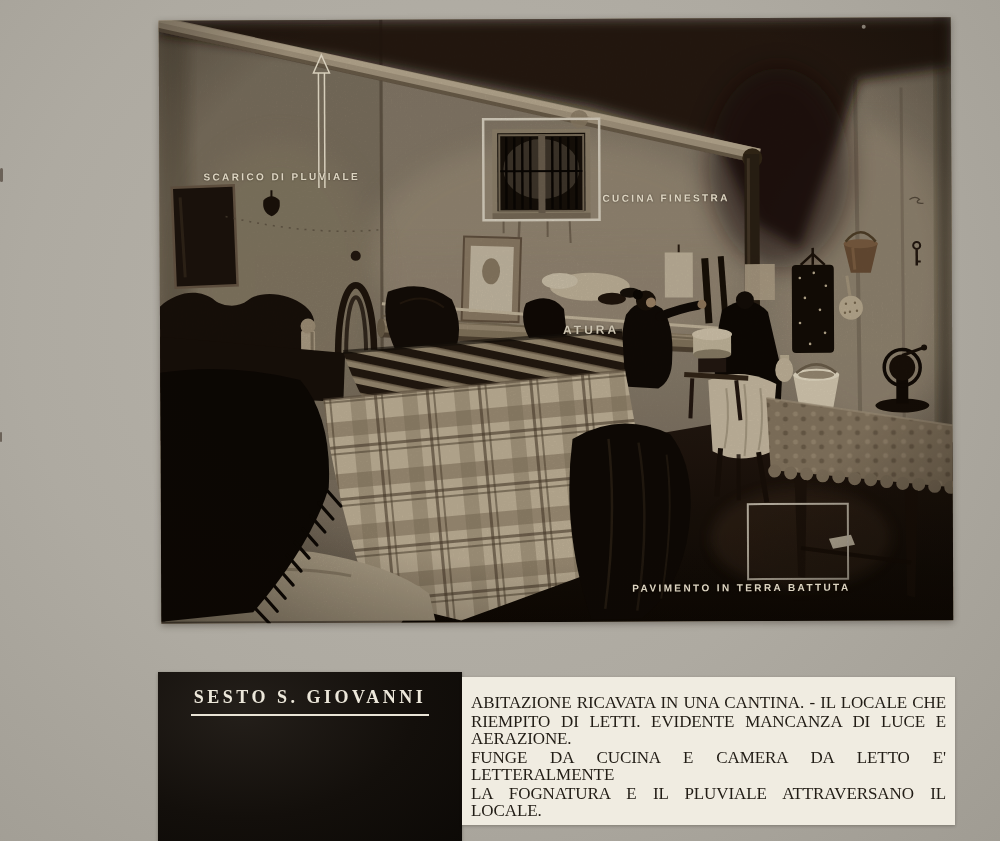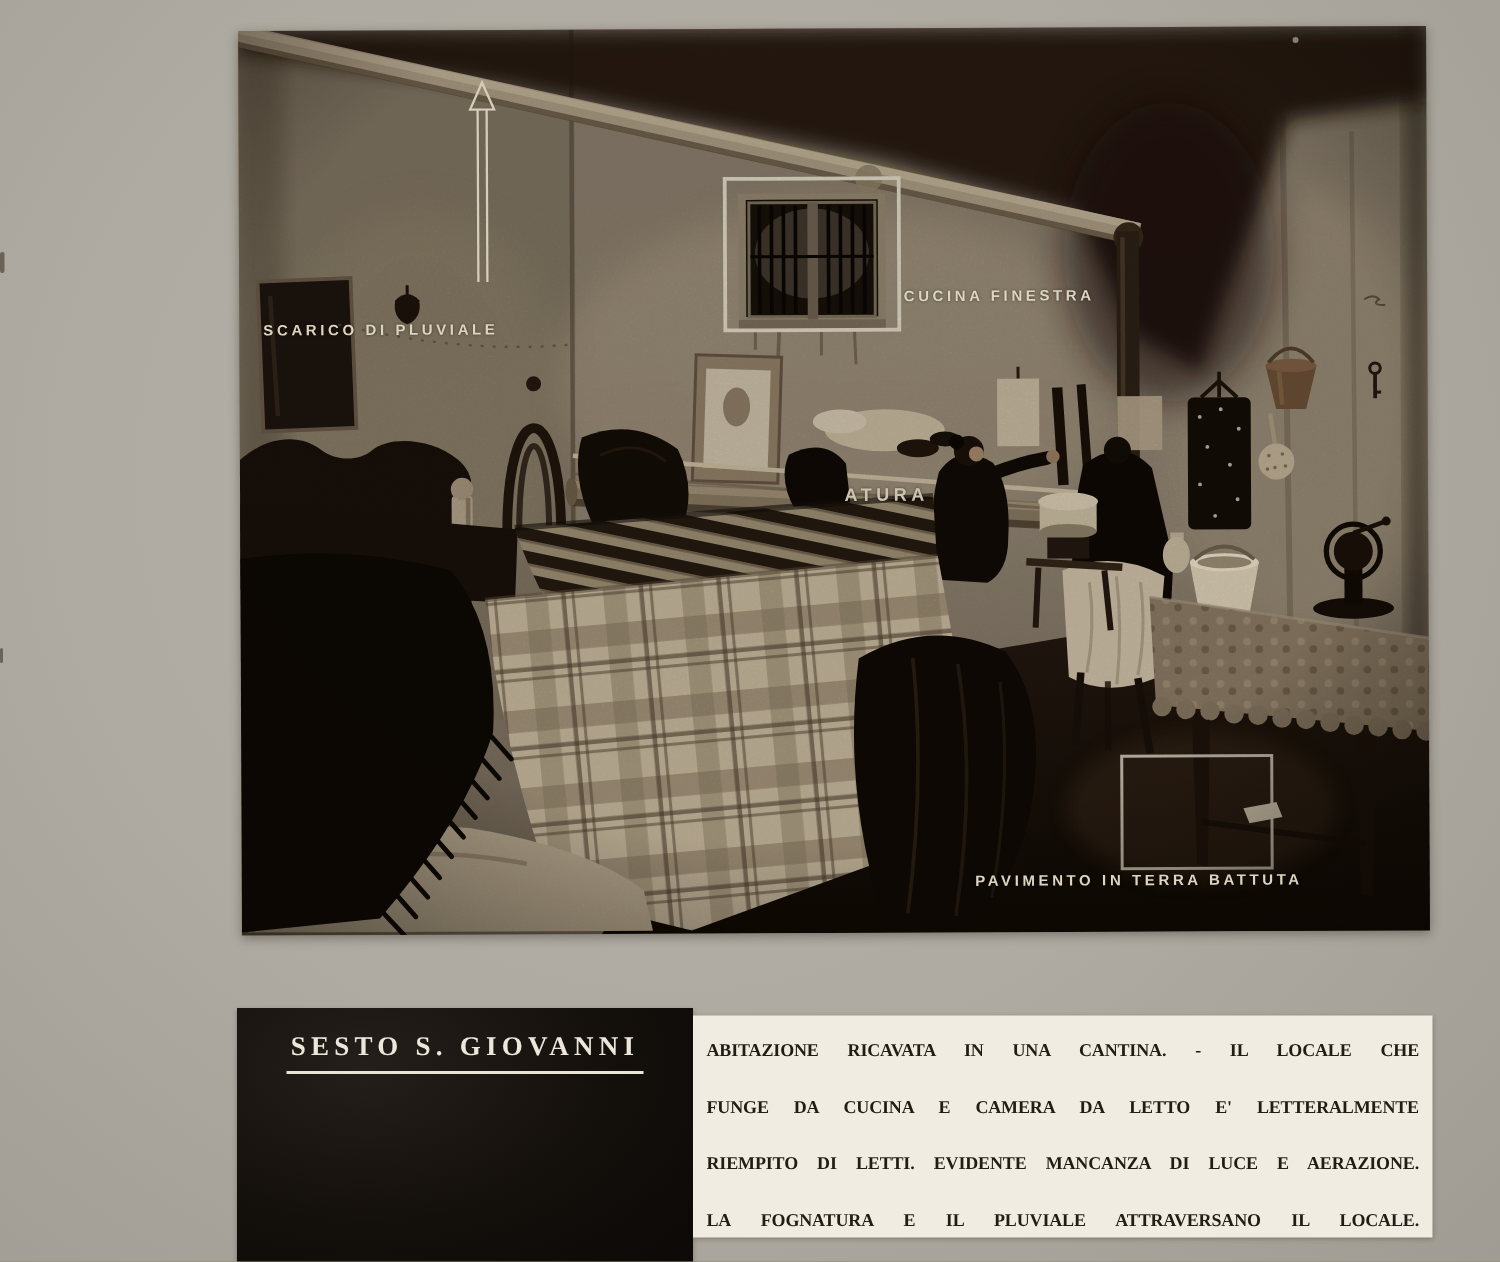--- a/index.html
+++ b/index.html
@@ -8,38 +8,38 @@
   .page{position:absolute;inset:0;
         background:radial-gradient(ellipse at 45% 38%, #b7b3aa 0%, #aeaaa1 55%, #a09c93 100%);}
   .edge-mark{position:absolute;background:#6b6258;border-radius:2px;}
   .photo{position:absolute;left:160px;top:19px;width:792px;height:603px;
          background:#847763;transform:rotate(-0.25deg);overflow:hidden;
          box-shadow:0 2px 7px rgba(40,33,24,.4);}
   .photo svg{position:absolute;left:0;top:0;}
   .ph-label{position:absolute;color:#ddd5c2;font-weight:bold;font-size:10px;
             letter-spacing:2.4px;white-space:nowrap;
             text-shadow:0 0 2px rgba(20,12,4,.55);}
-  #lbl-scarico{left:16px;top:151px;margin-top:44px;}
+  #lbl-scarico{left:44px;top:151px;}
   #lbl-finestra{left:443px;top:174px;}
   #lbl-atura{left:403px;top:304px;font-size:12px;letter-spacing:3px;color:#cdc5b2;}
-  #lbl-pavimento{left:489px;top:564px;}
+  #lbl-pavimento{left:471px;top:564px;}
   .caption-row{position:absolute;left:158px;top:672px;width:797px;height:153px;display:flex;}
   .caption-black{width:304px;height:176px;flex:0 0 304px;box-sizing:border-box;
         background:radial-gradient(ellipse at 28% 22%, #241f1a 0%, #130f0b 55%, #0c0906 100%);
         display:flex;justify-content:center;align-items:flex-start;padding-top:15px;
         box-shadow:0 1px 3px rgba(40,33,24,.35);}
   .plate-title{color:#ece7da;font-family:"Liberation Serif",serif;font-weight:bold;
         font-size:18px;letter-spacing:3.5px;white-space:nowrap;
         padding:0 3px 6px 3px;border-bottom:2px solid #e9e4d6;}
   .caption-white{flex:1;margin-top:5px;height:148px;box-sizing:border-box;
         background:#f0ece1;padding:17px 9px 6px 9px;
         display:flex;flex-direction:column;justify-content:space-between;
         box-shadow:0 1px 3px rgba(40,33,24,.3);}
-  .caption-line{margin:0;font-family:"Liberation Serif",serif;font-weight:bold;
-        font-size:12px;letter-spacing:-0.1px;line-height:1;color:#211c15;
+  .caption-line{margin:0;font-family:"Liberation Serif",serif;font-weight:normal;
+        font-size:17px;letter-spacing:-0.1px;line-height:1;color:#211c15;
         text-align:justify;text-align-last:justify;}
 </style>
 </head>
 <body>
 
 <div class="page">
 
   <div class="edge-mark" style="left:0;top:168px;width:3px;height:14px;"></div>
   <div class="edge-mark" style="left:0;top:432px;width:2px;height:10px;"></div>
 
@@ -364,19 +364,19 @@
     <div class="ph-label" id="lbl-atura">ATURA</div>
     <div class="ph-label" id="lbl-pavimento">PAVIMENTO IN TERRA BATTUTA</div>
   </div>
 
   <div class="caption-row">
     <div class="caption-black">
       <span class="plate-title">SESTO S. GIOVANNI</span>
     </div>
     <div class="caption-white">
       <p class="caption-line">ABITAZIONE RICAVATA IN UNA CANTINA. - IL LOCALE CHE</p>
+      <p class="caption-line">RIEMPITO DI LETTI. EVIDENTE MANCANZA DI LUCE E AERAZIONE.</p>
       <p class="caption-line">FUNGE DA CUCINA E CAMERA DA LETTO E' LETTERALMENTE</p>
-      <p class="caption-line">RIEMPITO DI LETTI. EVIDENTE MANCANZA DI LUCE E AERAZIONE.</p>
       <p class="caption-line">LA FOGNATURA E IL PLUVIALE ATTRAVERSANO IL LOCALE.</p>
     </div>
   </div>
 
 </div>
 
 </body></html>

